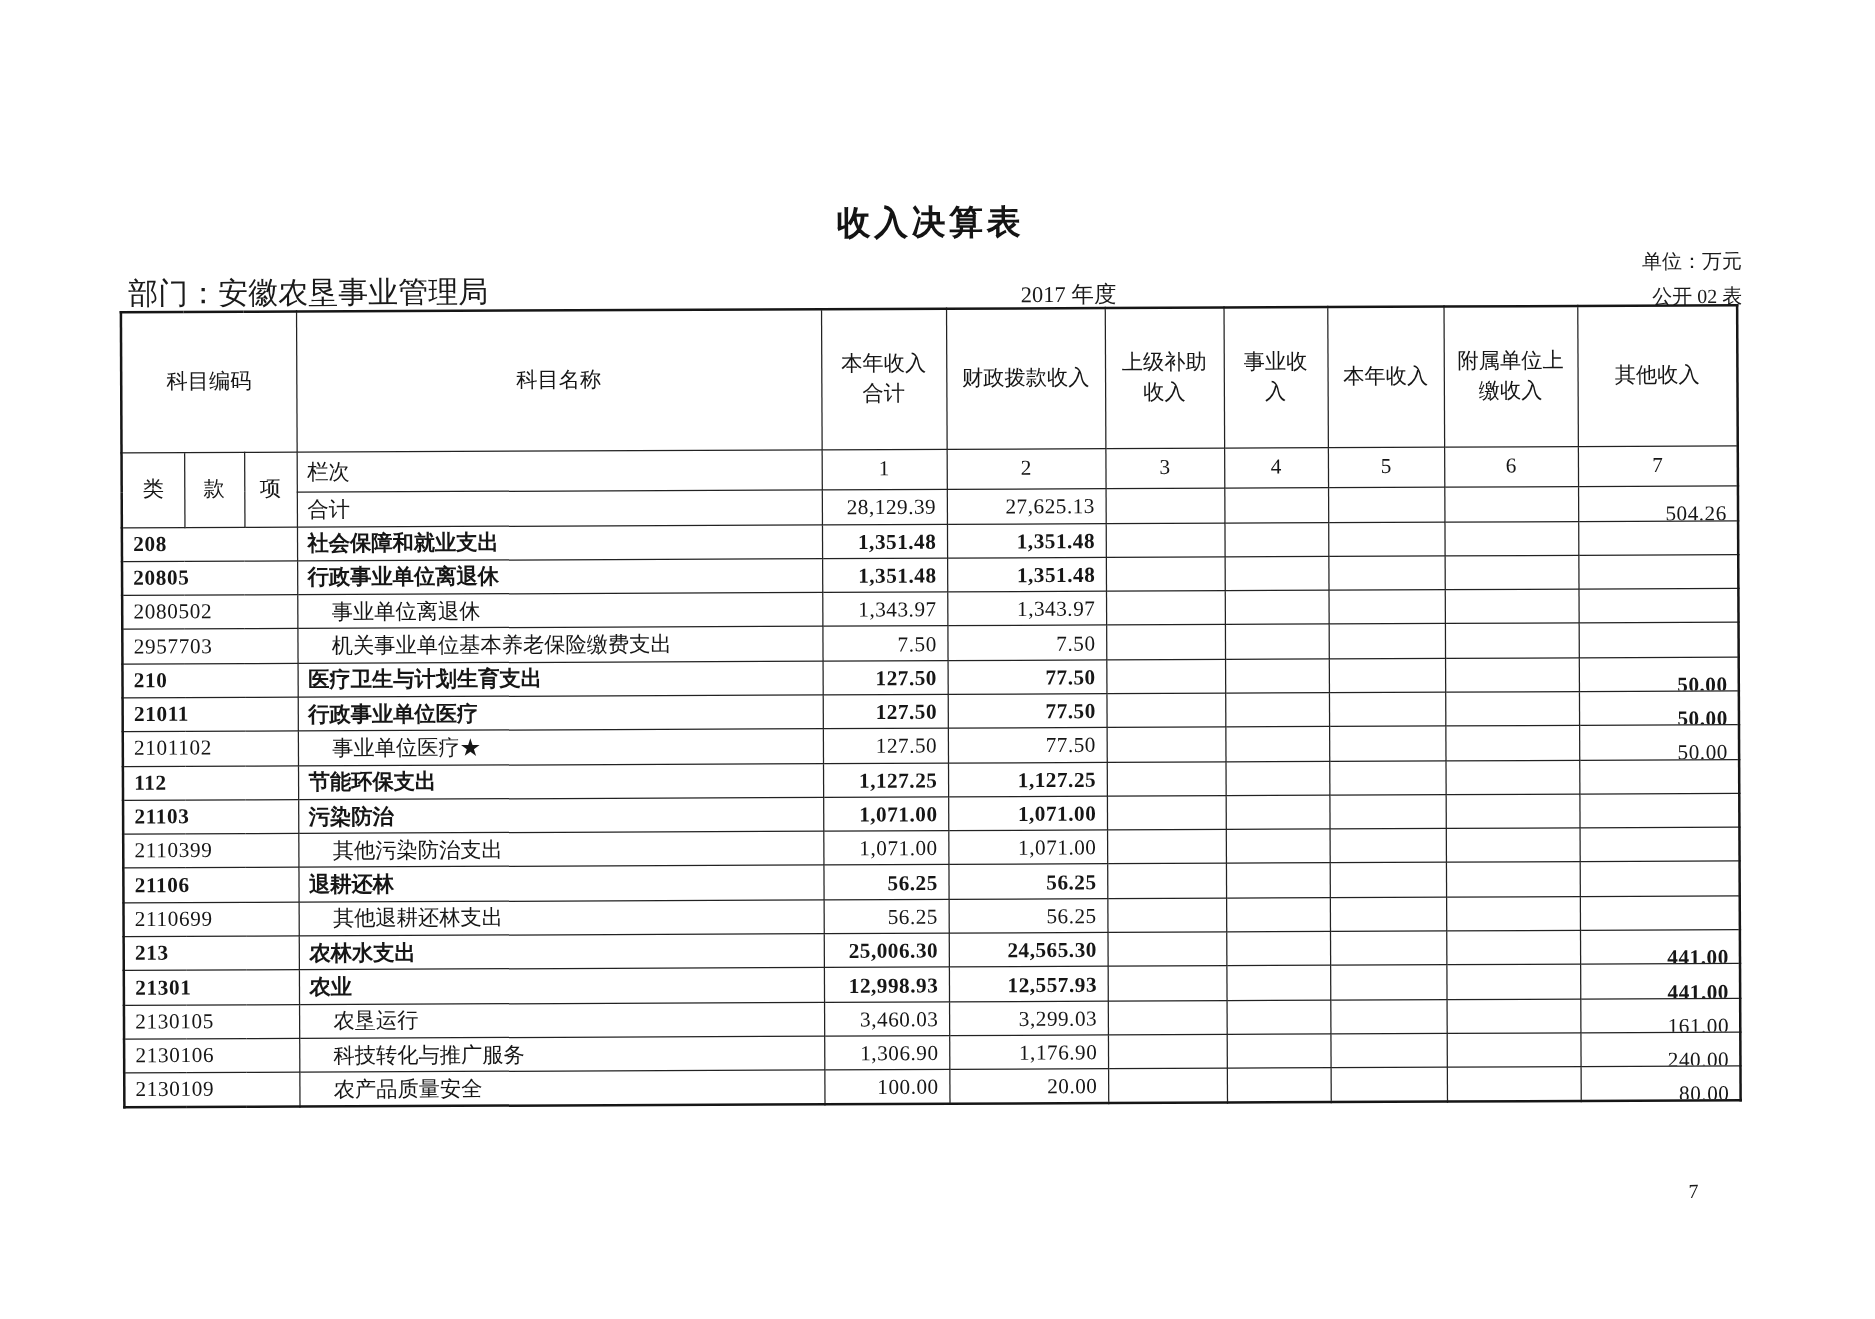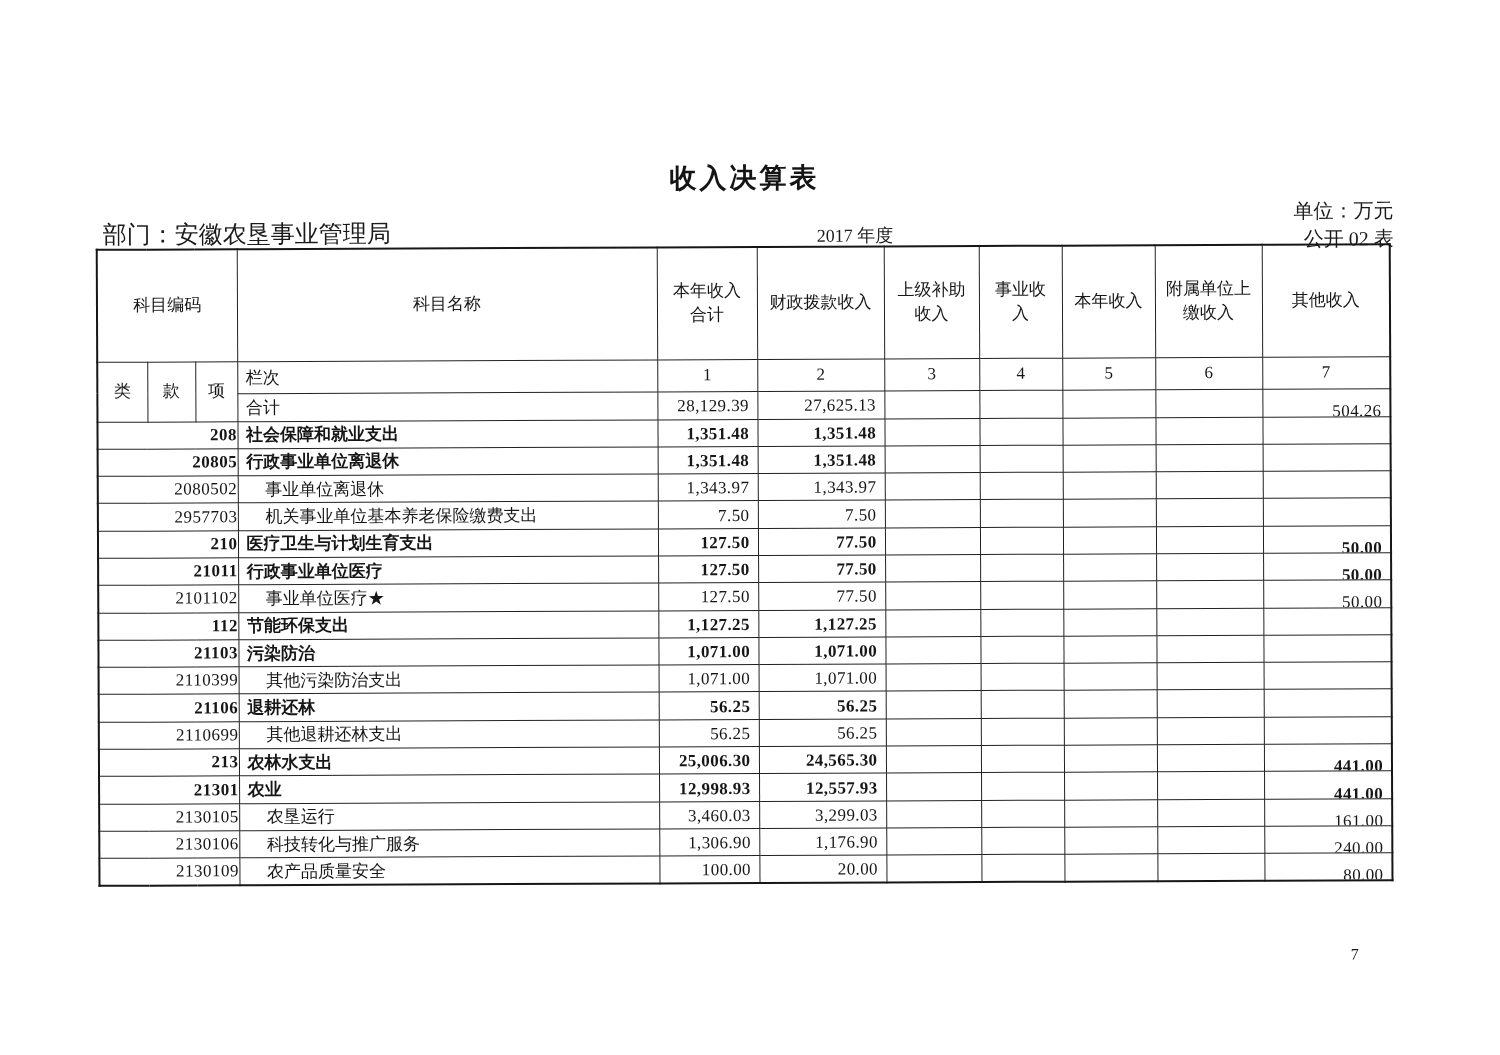--- a/index.html
+++ b/index.html
@@ -16,21 +16,21 @@
 
   .doc-title {
     position: absolute; top: 160px; left: 0; width: 1490px;
     text-align: center; font-size: 27px; font-weight: bold; letter-spacing: 3px;
     color: #141414;
   }
   .dept   { position: absolute; top: 216px; left: 103px; font-size: 24px; }
   .year   { position: absolute; top: 224px; left: 817px; font-size: 18px; }
   .meta-right {
     position: absolute; top: 199px; right: 106px;
-    text-align: right; font-size: 20px; line-height: 28px;
+    text-align: right; font-size: 16px; line-height: 28px;
   }
   .meta-right div { text-align: right; }
 
   table.fin {
     position: absolute; top: 246px; left: 96px; width: 1293px;
     border-collapse: collapse; table-layout: fixed;
     border: 2px solid #161616;
   }
   .fin th, .fin td {
     border: 1.5px solid #222222;
@@ -39,21 +39,21 @@
   }
   .fin thead tr.h1 { height: 112px; }
   .fin thead tr.h2 { height: 32px; }
   .fin thead tr.h3 { height: 28px; }
   .fin tbody tr    { height: 27.3px; }
 
   .fin th.group { text-align: center; white-space: pre-line; padding: 0 3px; line-height: 1.45; }
   .fin .left  { text-align: left; padding-left: 8px; }
   .fin .num-c { text-align: center; }
   .fin td.val { text-align: right; padding-right: 8px; letter-spacing: 0.4px; padding-top: 2px; }
-  .fin td.code { text-align: right; padding-left: 8px; letter-spacing: 0.5px; }
+  .fin td.code { text-align: left; padding-left: 8px; letter-spacing: 0.5px; }
   .fin td.name { text-align: left; padding-left: 8px; }
   .fin td.name.indent { padding-left: 27px; }
   tr.category { font-weight: bold; }
   tr.category td { font-weight: bold; }
   .dropped { display: inline-block; transform: translateY(8px); }
 
   .page-number { position: absolute; top: 948px; left: 1348px; font-size: 16px; }
 </style>
 </head>
 <body>

